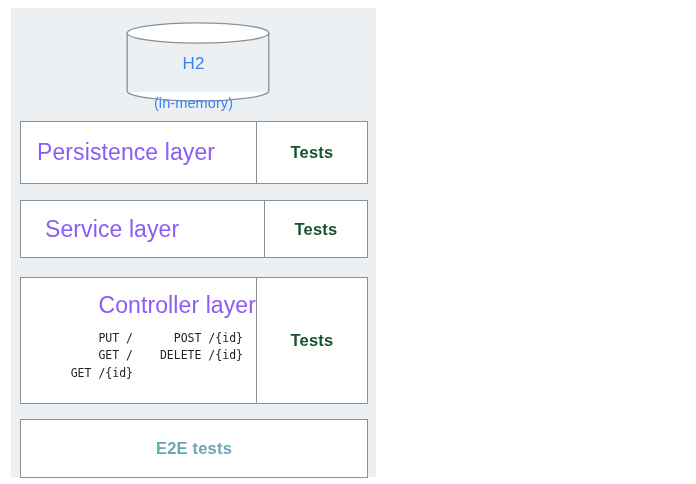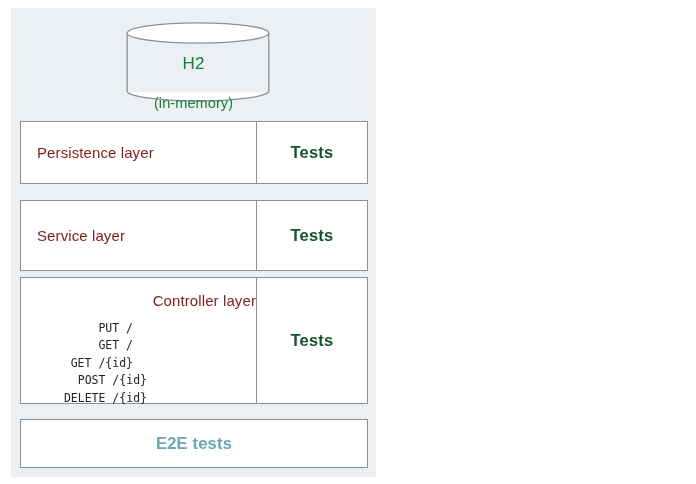--- a/index.html
+++ b/index.html
@@ -43,21 +43,21 @@
     left: 0;
     top: 0;
     display: block;
   }
   .db-label {
     position: absolute;
     left: 0;
     top: 32px;
     width: 135px;
     text-align: center;
-    color: #15803d;
+    color: #3b82f6;
     line-height: 1.22;
     pointer-events: none;
   }
   .db-title {
     font-size: 17px;
     letter-spacing: 0.2px;
   }
   .db-sub {
     font-size: 14.5px;
     letter-spacing: 0.1px;
@@ -69,39 +69,39 @@
     position: absolute;
     left: 20px;
     width: 348px;
     box-sizing: border-box;
     background: #ffffff;
     border: 1.5px solid #8b9095;
     display: flex;
     flex-direction: row;
   }
   .row-persistence { top: 121px;  height: 63px; }
-  .row-service     { top: 200px;  height: 71px; }
+  .row-service     { top: 200px;  height: 58px; padding-left: 8px; }
   .row-controller  { top: 277px;  height: 127px; text-align: right; }
-  .row-e2e         { top: 419px;  height: 49px; }
+  .row-e2e         { top: 419px;  height: 59px; }
 
   .layer-main {
     box-sizing: border-box;
     width: 235px;
     display: flex;
     flex-direction: column;
     justify-content: center;
     padding-left: 16px;
   }
   .layer-main.with-endpoints {
     justify-content: flex-start;
     padding-top: 14px;
   }
   .layer-title {
-    font-size: 15px;
-    color: #7f1d1d;
+    font-size: 23px;
+    color: #8b5cf6;
     letter-spacing: 0.1px;
   }
 
   .layer-tests {
     box-sizing: border-box;
     flex: 1;
     border-left: 1.5px solid #8b9095;
     display: flex;
     align-items: center;
     justify-content: center;
@@ -110,21 +110,20 @@
     font-size: 16.5px;
     font-weight: bold;
     color: #14532d;
     letter-spacing: 0.2px;
   }
 
   
   .endpoints {
     margin-top: 11px;
     display: flex;
-    flex-direction: column;
     font-family: "DejaVu Sans Mono", "Liberation Mono", monospace;
     font-size: 11.5px;
     line-height: 1.52;
     color: #20242a;
   }
   .endpoint-col {
     display: flex;
     flex-direction: column;
     white-space: pre;
   }

